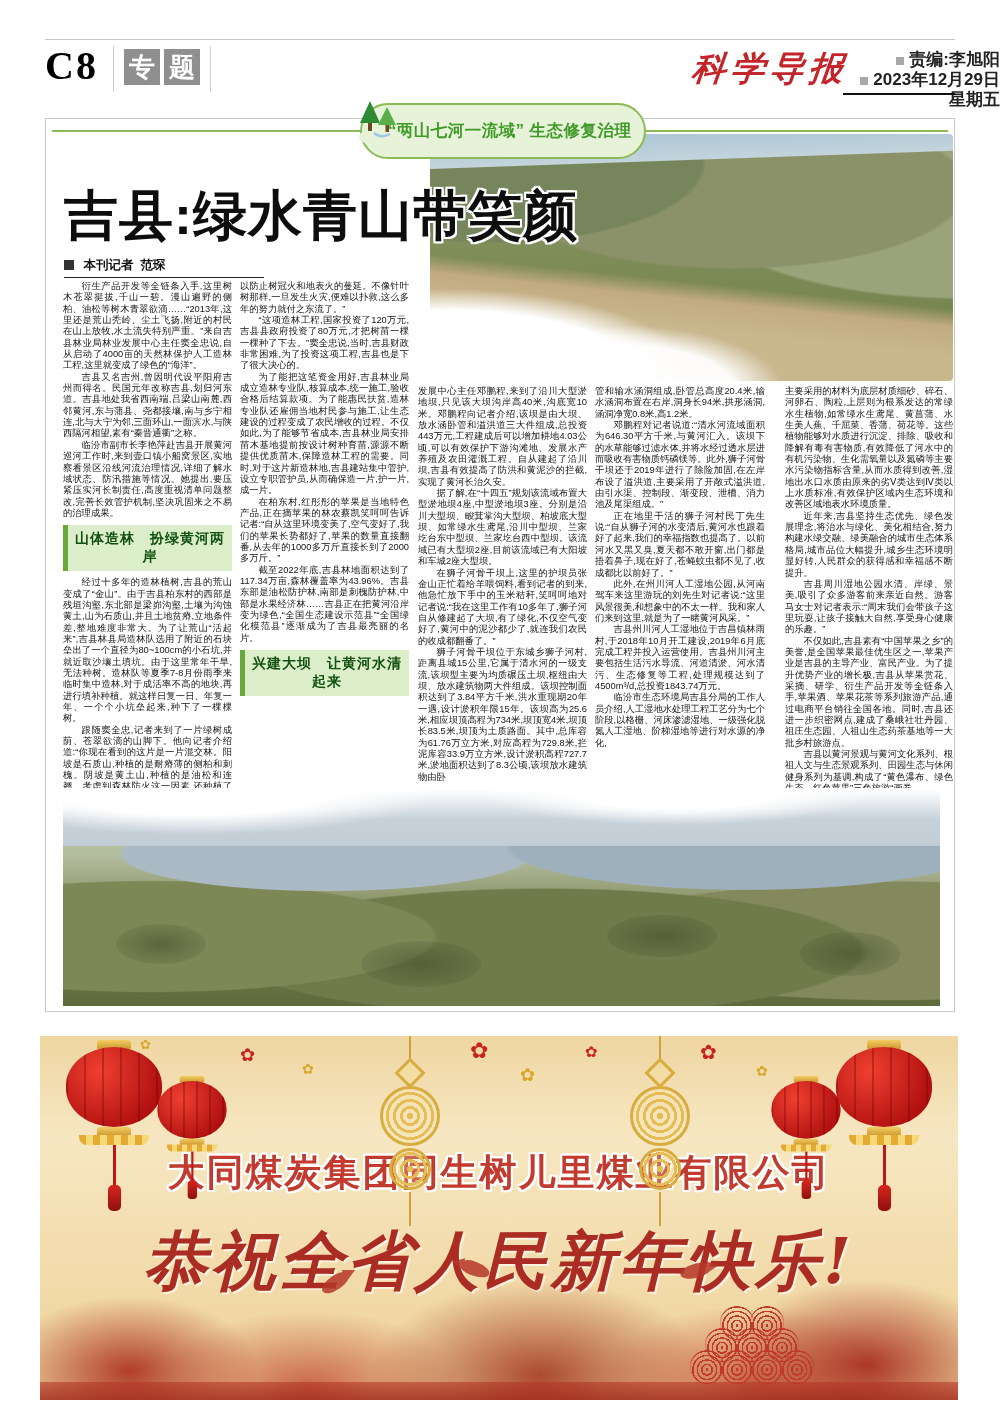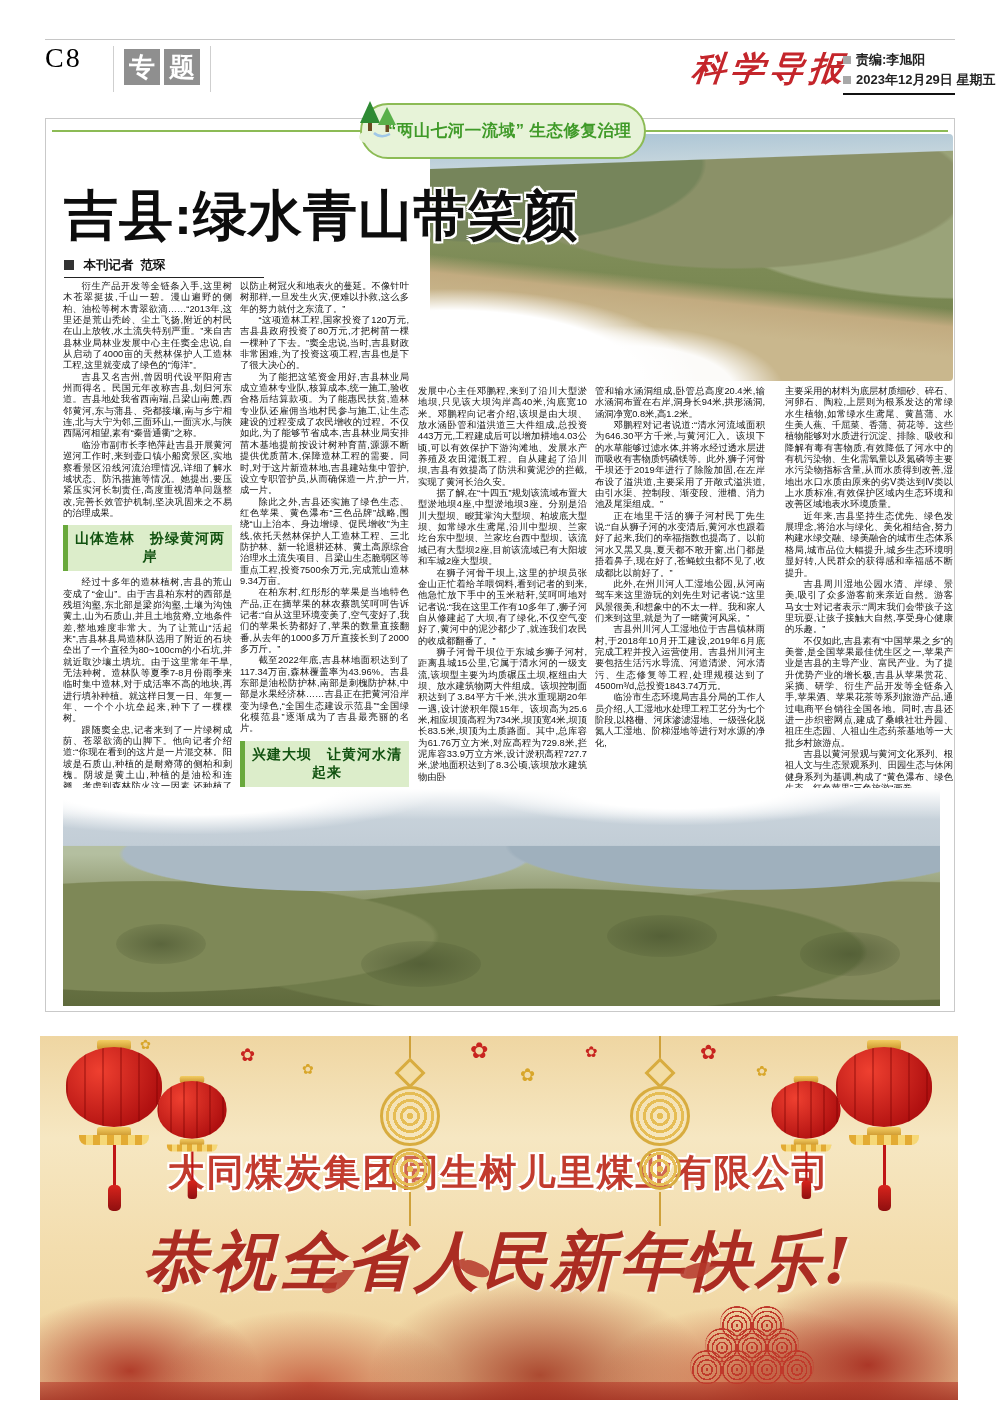--- a/index.html
+++ b/index.html
@@ -1,28 +1,28 @@
 <!DOCTYPE html>
 <html><head>
 <meta charset="utf-8">
 <style>
   html,body{margin:0;padding:0;background:#e9e9e9;}
   .page{position:relative;width:1000px;height:1414px;background:#fff;margin:0 auto;overflow:hidden;
         font-family:"Liberation Sans","DejaVu Sans",sans-serif;}
   
   .top-rule{position:absolute;left:45px;top:39px;width:910px;height:1px;background:#c6c6c6;}
   .page-no{position:absolute;left:45px;top:42px;font-family:"Liberation Serif","DejaVu Serif",serif;
-           font-size:28px;font-weight:normal;color:#000;letter-spacing:2px;}
+           font-size:40px;font-weight:bold;color:#000;letter-spacing:2px;}
   .hdr-div{position:absolute;top:46px;width:1px;height:46px;background:#cfcfcf;}
   .section-boxes{position:absolute;left:124px;top:49px;display:flex;gap:4px;}
   .section-boxes .box{width:36px;height:36px;background:#8f8f8f;color:#fff;font-weight:bold;
                       font-size:26px;display:flex;align-items:center;justify-content:center;}
   .masthead{position:absolute;left:692px;top:46px;font-family:"DejaVu Serif",serif;font-style:italic;
             font-weight:bold;font-size:34px;color:#c4252b;letter-spacing:5px;transform:skewX(-6deg);}
-  .hdr-info{position:absolute;left:843px;top:50px;font-size:13px;color:#222;line-height:20px;font-weight:bold;}
+  .hdr-info{position:absolute;left:843px;top:50px;font-size:17px;color:#222;line-height:20px;font-weight:bold;text-align:right;}
   .hdr-info .sq{display:inline-block;width:8px;height:8px;background:#b9554f;margin-right:5px;}
   .hdr-info .sq.g{background:#a8a8a8;}
   .hdr-underline{position:absolute;left:843px;top:93px;width:112px;height:2px;background:#111;}
   
   .frame{position:absolute;left:45px;top:118px;width:908px;height:892px;border:1px solid #c9c9c9;background:#fff;}
   
   .banner-line{position:absolute;left:52px;top:130px;width:896px;height:2px;background:#8cbb55;}
   .banner-pill{position:absolute;left:360px;top:103px;width:282px;height:52px;background:#e7f3d8;
                border:2px solid #8cbb55;border-radius:28px;display:flex;align-items:center;
                z-index:4;}
@@ -170,21 +170,20 @@
     <div>
         <p>经过十多年的造林植树,吉县的荒山变成了“金山”。由于吉县柏东村的西部是残垣沟壑,东北部是梁峁沟壑,土壤为沟蚀黄土,山为石质山,并且土地贫瘠,立地条件差,整地难度非常大。为了让荒山“活起来”,吉县林县局造林队选用了附近的石块垒出了一个直径为80~100cm的小石坑,并就近取沙壤土填坑。由于这里常年干旱,无法种树。造林队等夏季7-8月份雨季来临时集中造林,对于成活率不高的地块,再进行填补种植。就这样日复一日、年复一年、一个个小坑垒起来,种下了一棵棵树。</p>
         <p>跟随窦全忠,记者来到了一片绿树成荫、苍翠欲滴的山脚下。他向记者介绍道:“你现在看到的这片是一片混交林。阳坡是石质山,种植的是耐瘠薄的侧柏和刺槐。阴坡是黄土山,种植的是油松和连翘。考虑到森林防火这一因素,还种植了以乔灌为主、针阔叶为混交的树种。有阔叶树的阻隔,可</p>
       </div>
   </div>
   <div class="col" id="col2">
     <div>
         <p class="cont">以防止树冠火和地表火的蔓延。不像针叶树那样,一旦发生火灾,便难以扑救,这么多年的努力就付之东流了。”</p>
         <p>“这项造林工程,国家投资了120万元,吉县县政府投资了80万元,才把树苗一棵一棵种了下去。”窦全忠说,当时,吉县财政非常困难,为了投资这项工程,吉县也是下了很大决心的。</p>
         <p>为了能把这笔资金用好,吉县林业局成立造林专业队,核算成本,统一施工,验收合格后结算款项。为了能惠民扶贫,造林专业队还雇佣当地村民参与施工,让生态建设的过程变成了农民增收的过程。不仅如此,为了能够节省成本,吉县林业局安排苗木基地提前按设计树种育苗,源源不断提供优质苗木,保障造林工程的需要。同时,对于这片新造林地,吉县建站集中管护,设立专职管护员,从而确保造一片,护一片,成一片。</p>
-        <p>除此之外,吉县还实施了绿色生态、红色苹果、黄色瀑布“三色品牌”战略,围绕“山上治本、身边增绿、促民增收”为主线,依托天然林保护人工造林工程、三北防护林、新一轮退耕还林、黄土高原综合治理水土流失项目、吕梁山生态脆弱区等重点工程,投资7500余万元,完成荒山造林9.34万亩。</p>
         <p>在柏东村,红彤彤的苹果是当地特色产品,正在摘苹果的林农蔡凯笑呵呵告诉记者:“自从这里环境变美了,空气变好了,我们的苹果长势都好了,苹果的数量直接翻番,从去年的1000多万斤直接长到了2000多万斤。”</p>
         <p>截至2022年底,吉县林地面积达到了117.34万亩,森林覆盖率为43.96%。吉县东部是油松防护林,南部是刺槐防护林,中部是水果经济林……吉县正在把黄河沿岸变为绿色,“全国生态建设示范县”“全国绿化模范县”逐渐成为了吉县最亮丽的名片。</p>
       </div>
     <div class="subhead">兴建大坝　让黄河水清起来</div>
 
   </div>
   <div class="col" id="col3">
     <div>
         <p class="cont">发展中心主任邓鹏程,来到了沿川大型淤地坝,只见该大坝沟岸高40米,沟底宽10米。邓鹏程向记者介绍,该坝是由大坝、放水涵卧管和溢洪道三大件组成,总投资443万元,工程建成后可以增加耕地4.03公顷,可以有效保护下游沟滩地、发展水产养殖及农田灌溉工程。自从建起了沿川坝,吉县有效提高了防洪和黄泥沙的拦截,实现了黄河长治久安。</p>
         <p>据了解,在“十四五”规划该流域布置大型淤地坝4座,中型淤地坝3座。分别是沿川大型坝、畯萁掌沟大型坝、柏坡底大型坝、如常绿水生鸢尾,沿川中型坝、兰家圪台东中型坝、兰家圪台西中型坝。该流域已有大型坝2座,目前该流域已有大阳坡和车城2座大型坝。</p>

